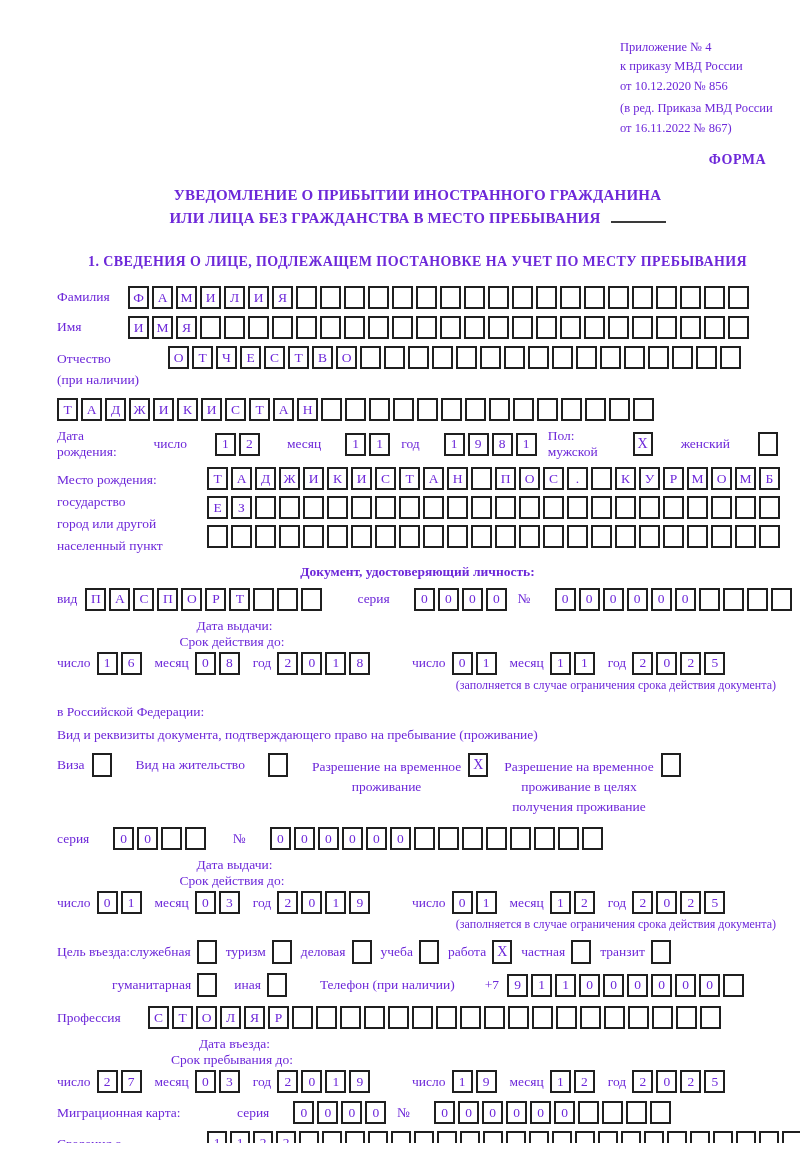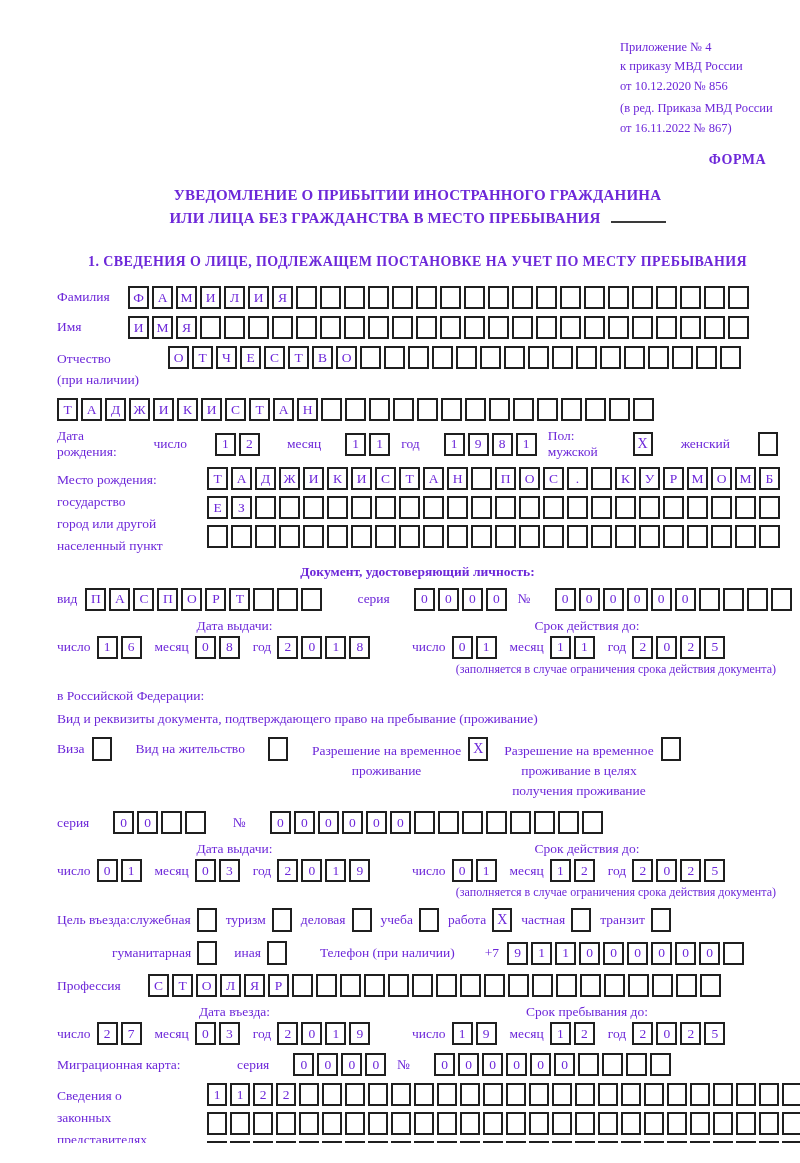--- a/index.html
+++ b/index.html
@@ -40,21 +40,21 @@
   .w-sm .cell { width:20px; }
   .gap8{width:8px;flex:none}.gap12{width:12px;flex:none}.gap16{width:16px;flex:none}
   .gap24{width:24px;flex:none}.gap30{width:30px;flex:none}
   .two-line { line-height:1.55; }
   
   .block { display:flex; margin-bottom:7px; }
   .block .lblcol { width:150px; flex:none; line-height:1.62; padding-top:2px; }
   .block .cellrows .cells { display:flex; margin-bottom:6px; }
   .doc-heading { text-align:center; font-weight:bold; font-size:13.5px; margin:4px 0 8px 0; }
   
-  .dhead { display:flex; margin-bottom:2px; }
+  .dhead { display:flex; margin-bottom:2px;flex-direction:column; }
   .dhead .dh-left { width:355px; text-align:center; flex:none; }
   .dhead .dh-right { width:330px; text-align:center; flex:none; margin-left:10px; }
   .drow { display:flex; align-items:center; margin-bottom:3px; }
   .dgroup { display:flex; align-items:center; }
   .dgroup .dl { margin-right:6px; }
   .dgroup .cells { margin-right:10px; }
   .dg-left { width:355px; flex:none; }
   .dg-right { flex:none; }
   .fine-note { font-size:12px; text-align:right; margin-bottom:8px; padding-right:2px; }
   .para { line-height:1.7; margin-bottom:6px; }

